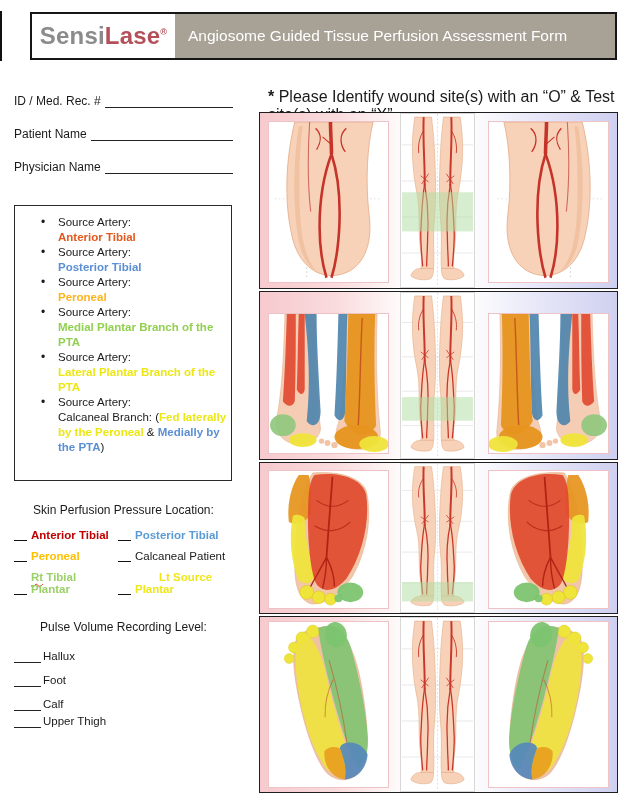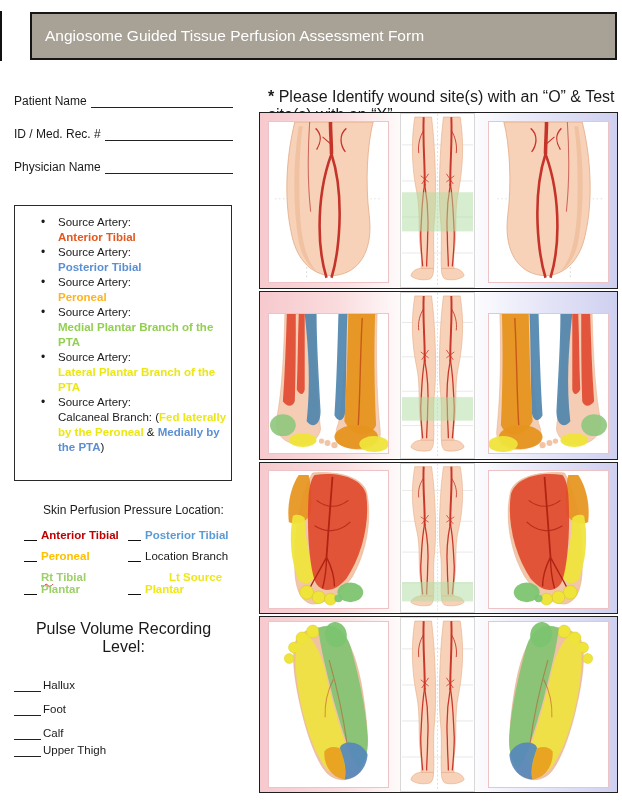--- a/index.html
+++ b/index.html
@@ -26,35 +26,35 @@
   .source-box{position:absolute;left:14px;top:205px;width:218px;height:276px;
     border:1.5px solid #2a2a2a;box-sizing:border-box;font-size:11.5px;line-height:15px;}
   .source-box ul{margin:9px 0 0 0;padding:0 4px 0 43px;list-style:none;}
   .source-box li{position:relative;}
   .source-box li::before{content:"•";position:absolute;left:-17px;top:0;font-size:12px;}
   .sa-val{font-weight:bold;display:inline;}
   .c-at{color:#e3581f;} .c-pt{color:#5b8fd4;} .c-per{color:#ffb31c;}
   .c-mp{color:#92d050;} .c-lp{color:#ece712;} .c-yel{color:#ece712;font-weight:bold;}
   .c-blu{color:#5b8fd4;font-weight:bold;}
   
-  .spp{position:absolute;left:24px;top:503px;width:219px;}
+  .spp{position:absolute;left:14px;top:503px;width:219px;}
   .spp-title{text-align:center;font-size:12px;margin-bottom:12px;}
   .spp-grid{display:grid;grid-template-columns:104px 115px;row-gap:9px;font-size:11.5px;}
   .spp-item{display:flex;align-items:flex-end;font-weight:bold;}
   .spp-item.plain{font-weight:normal;}
   .blank-sm{display:inline-block;width:13px;border-bottom:1.4px solid #111;height:11px;margin-right:4px;flex:none;}
   .spp-red{color:#c00000;} .spp-blue{color:#5b9bd5;} .spp-gold{color:#ffc000;}
   .spp-green{color:#9cd068;} .spp-yellow{color:#efe71a;}
   .wavy-red{text-decoration:underline;text-decoration-style:wavy;text-decoration-color:#e03030;
     text-decoration-thickness:1px;text-underline-offset:2px;}
   .wavy-blue{text-decoration-style:wavy;text-decoration-color:#3a5bd0;
     text-decoration-thickness:1px;text-underline-offset:2px;padding-left:24px;}
   
   .pvr{position:absolute;left:14px;top:620px;width:219px;font-size:11.5px;}
-  .pvr-title{text-align:center;font-size:16px;margin-bottom:23px;}
+  .pvr-title{text-align:center;font-size:12px;margin-bottom:16px;}
   .pvr-row{display:flex;height:14px;}
   .pvr-row.g10{margin-bottom:10px;} .pvr-row.g3{margin-bottom:3px;}
   .pvr-blank{width:27px;border-bottom:1.4px solid #222;height:12px;margin-right:2px;flex:none;}
   
   .note{position:absolute;left:268px;top:88px;width:352px;font-size:16px;}
   .note .star{font-weight:bold;}
   .panels{position:absolute;left:259px;top:112px;width:359px;}
   .panel{position:relative;border:1.2px solid #1e1e1e;box-sizing:border-box;margin-bottom:2px;
     background:linear-gradient(90deg,#f6c9cd 0%,#fadcde 22%,#ffffff 42%,#ffffff 58%,#e9e9f9 76%,#cfd0f0 100%);
     overflow:hidden;}
@@ -67,35 +67,38 @@
   .p3 .side{top:7px;bottom:4px;} .p4 .side{top:4px;bottom:4px;}
   .sub svg{width:100%;height:100%;display:block;}
   .flip{transform:scaleX(-1);}
 </style>
 </head>
 <body>
 
 <div class="edge-mark"></div>
 
 <div class="header">
+  <div class="logo-cell">
+    <span class="logo"><span class="sensi">Sensi</span><span class="lase">Lase</span><span class="reg">®</span></span>
+  </div>
   <div class="title-cell">
     <span>Angiosome Guided Tissue Perfusion Assessment Form</span>
   </div>
 </div>
 
 <div class="fields">
+  <div class="field-row">
+    <span class="field-label">ID / Med. Rec. #</span>
+    <span class="field-line"></span>
+  </div>
   <div class="field-row">
     <span class="field-label">Patient Name</span>
     <span class="field-line"></span>
   </div>
   <div class="field-row">
-    <span class="field-label">ID / Med. Rec. #</span>
-    <span class="field-line"></span>
-  </div>
-  <div class="field-row">
     <span class="field-label">Physician Name</span>
     <span class="field-line"></span>
   </div>
 </div>
 
 <div class="source-box">
   <ul>
     <li>
       <span>Source Artery:</span><br>
       <span class="sa-val c-at">Anterior Tibial</span>
@@ -133,21 +136,21 @@
     <div class="spp-item">
       <span class="blank-sm"></span>
       <span class="spp-blue">Posterior Tibial</span>
     </div>
     <div class="spp-item">
       <span class="blank-sm"></span>
       <span class="spp-gold">Peroneal</span>
     </div>
     <div class="spp-item plain">
       <span class="blank-sm"></span>
-      <span>Location Branch</span>
+      <span>Calcaneal Patient</span>
     </div>
     <div class="spp-item">
       <span class="blank-sm"></span>
       <span class="spp-green"><span class="wavy-red">Rt</span><span> Tibial Plantar</span></span>
     </div>
     <div class="spp-item">
       <span class="blank-sm"></span>
       <span class="spp-yellow"><span class="wavy-blue">Lt</span><span> Source Plantar</span></span>
     </div>
   </div>

